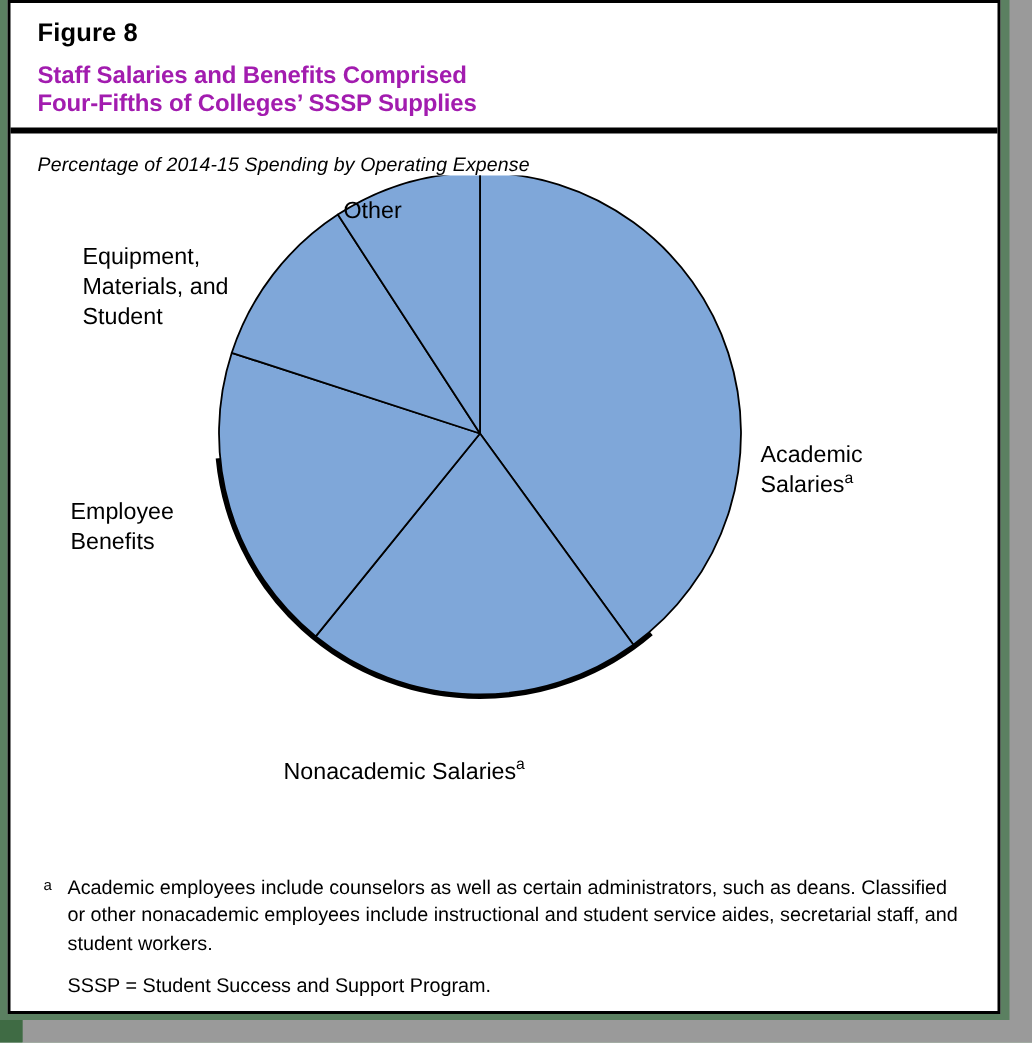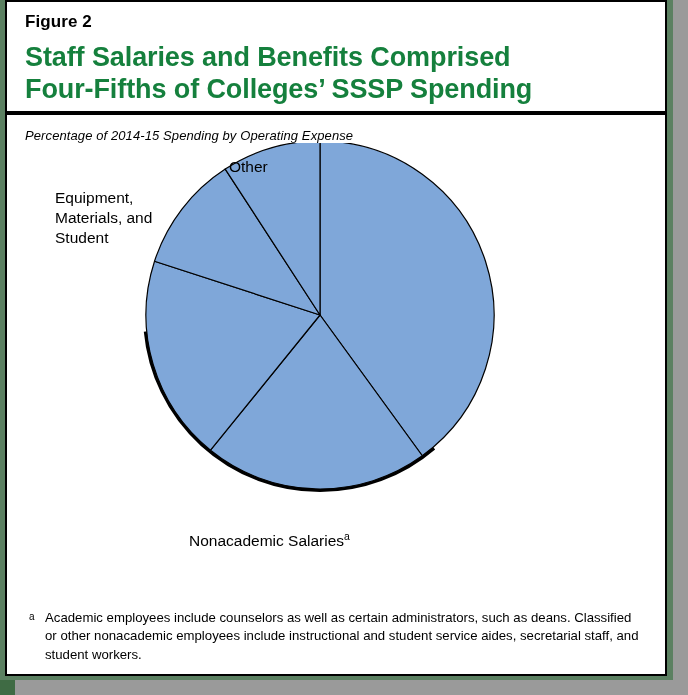--- a/index.html
+++ b/index.html
@@ -64,23 +64,23 @@
     border-bottom: 4px solid #000000;
   }
   #figure-number {
     font-size: 17px;
     font-weight: bold;
     color: #000000;
     letter-spacing: .1px;
     margin-bottom: 9px;
   }
   .figure-title-line {
-    font-size: 27px;
+    font-size: 16px;
     font-weight: bold;
-    color: #15803d;
+    color: #a21caf;
     line-height: 1.19;
     letter-spacing: -.1px;
   }
 
   
   #figure-subtitle {
     font-size: 13px;
     font-style: italic;
     color: #000000;
     padding: 13px 0 0 18px;
@@ -148,23 +148,23 @@
 </head>
 <body>
 
 <div id="page-root">
 
   <div id="left-green"></div>
 
   <div id="figure-box">
 
     <div id="figure-header">
-      <div id="figure-number">Figure 2</div>
+      <div id="figure-number">Figure 8</div>
       <div class="figure-title-line">Staff Salaries and Benefits Comprised</div>
-      <div class="figure-title-line">Four-Fifths of Colleges’ SSSP Spending</div>
+      <div class="figure-title-line">Four-Fifths of Colleges’ SSSP Supplies</div>
     </div>
 
     <div id="figure-subtitle">Percentage of 2014-15 Spending by Operating Expense</div>
 
     <div id="chart-area">
 
       <svg id="pie-svg" width="658" height="420" viewBox="0 0 658 420">
 
         <circle cx="313" cy="172" r="174" fill="none" stroke="#000000" stroke-width="6" stroke-dasharray="380 1100" stroke-dashoffset="-150" transform="rotate(0 313 172)"></circle>
         <g id="pie-slices">
@@ -175,30 +175,34 @@
             <path d="M 313 172 L 218.23 26.07 A 174 174 0 0 1 313.00 -2.00 Z" fill="#7fa7d9" stroke="#000000" stroke-width="1.2" stroke-linejoin="round"></path>
           </g>
       </svg>
 
       <div class="pie-label" id="label-other">Other</div>
 
       <div class="pie-label" id="label-equipment">Equipment,
 Materials, and
 Student</div>
 
-
+      <div class="pie-label" id="label-benefits">Employee
+Benefits</div>
+
+      <div class="pie-label" id="label-academic"><span>Academic Salaries</span><sup>a</sup></div>
 
       <div class="pie-label" id="label-nonacademic"><span>Nonacademic Salaries</span><sup>a</sup></div>
     </div>
 
     <div id="footnotes">
       <div class="footnote-row">
         <div class="footnote-marker">a</div>
         <div class="footnote-text">Academic employees include counselors as well as certain administrators, such as deans. Classified or other nonacademic employees include instructional and student service aides, secretarial staff, and student workers.</div>
       </div>
+      <div id="footnote-note">SSSP = Student Success and Support Program.</div>
     </div>
 
   </div>
 
   <div id="scroll-v"></div>
   <div id="scroll-h"></div>
   <div id="corner-green"></div>
 </div>
 
 </body></html>

